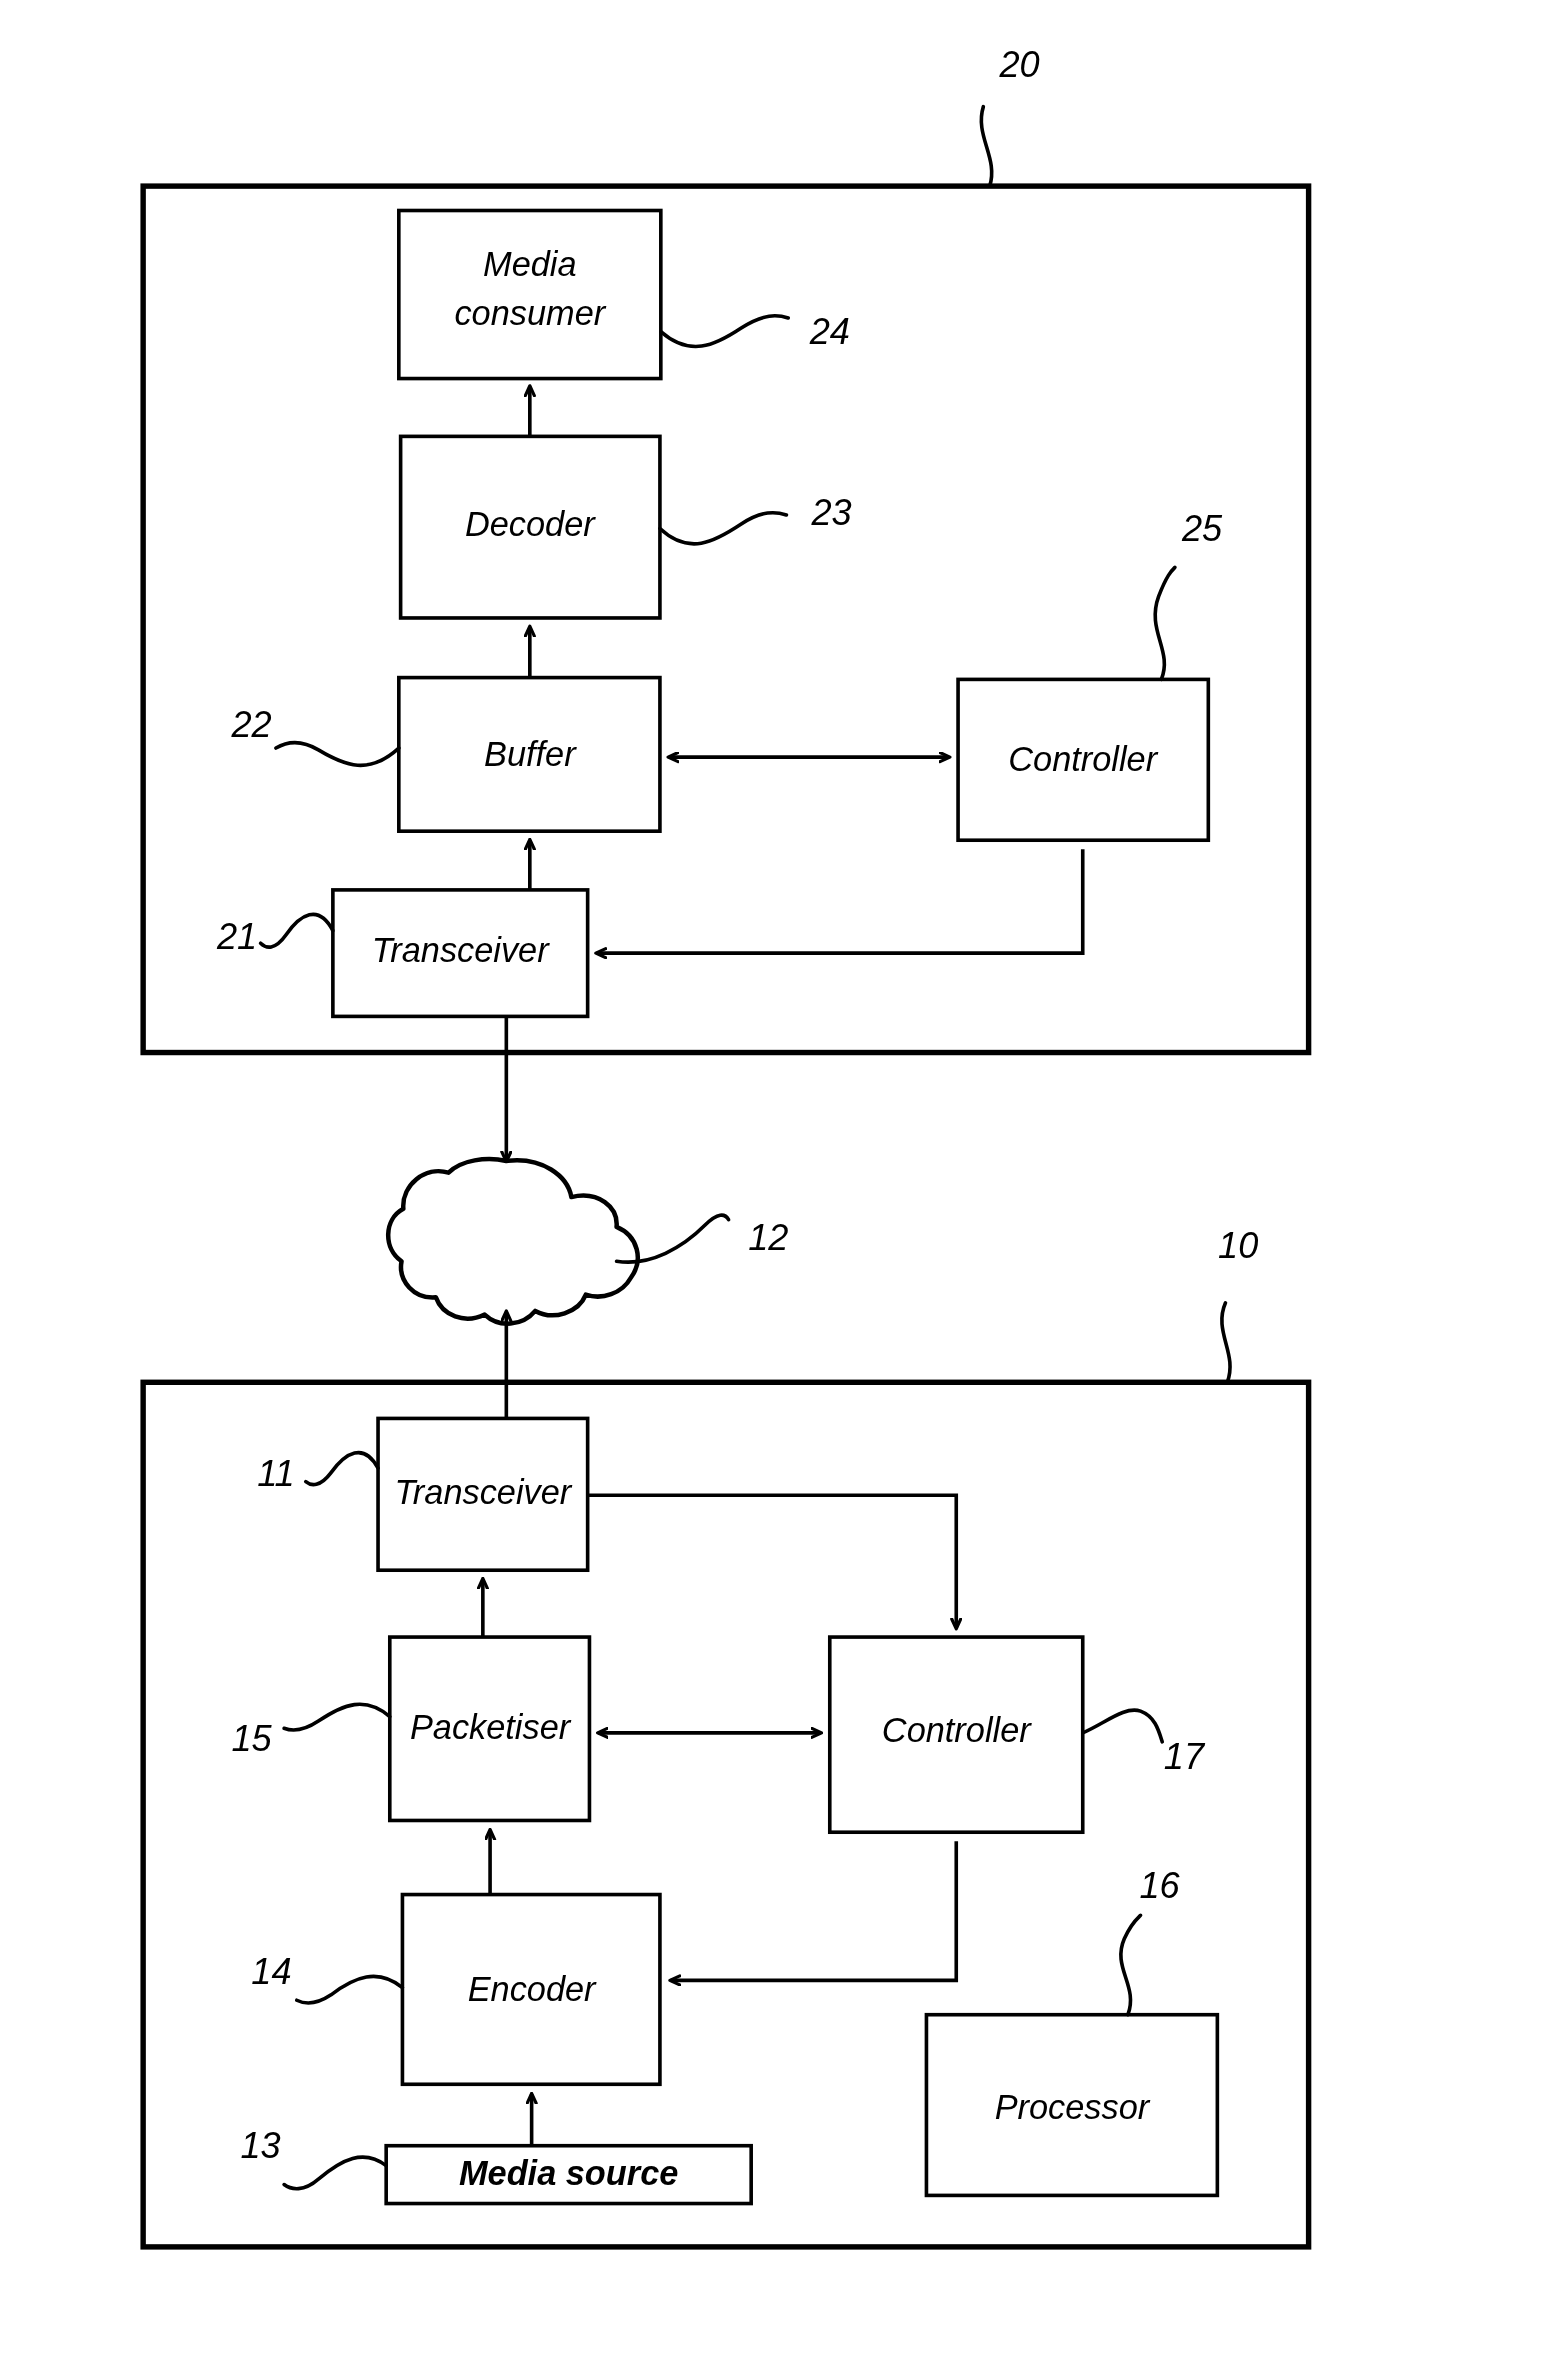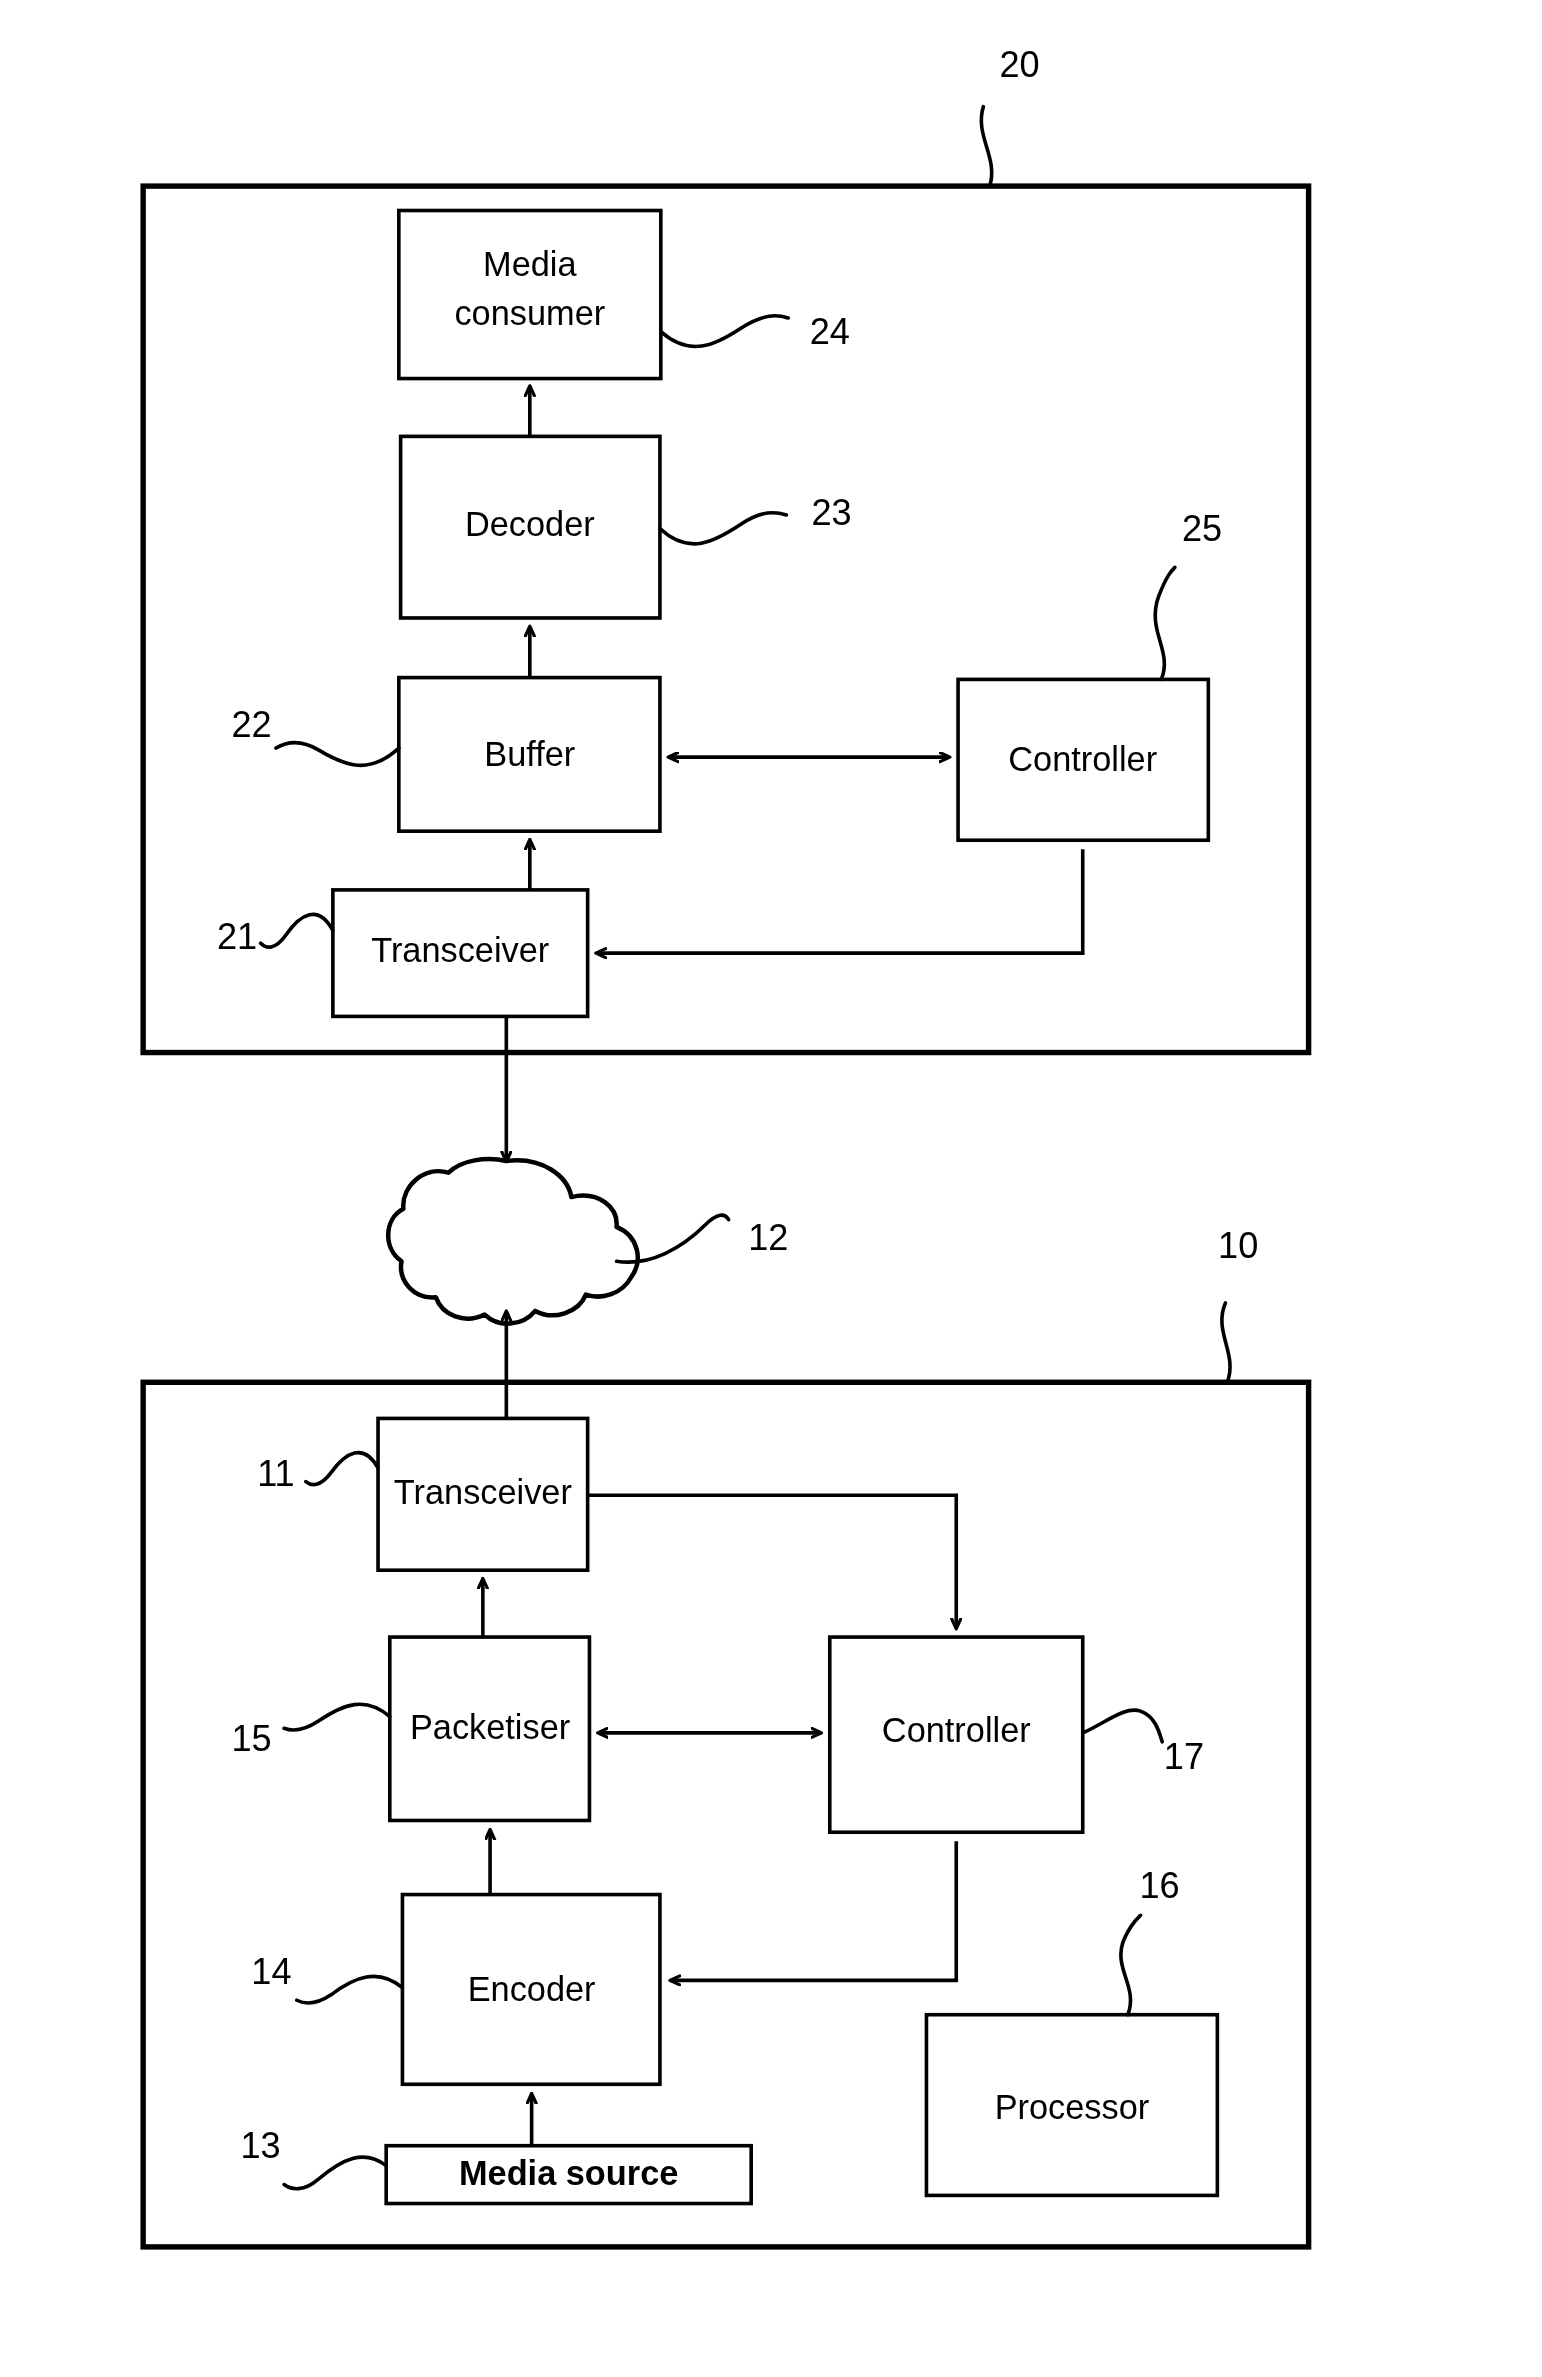--- a/index.html
+++ b/index.html
@@ -8,20 +8,21 @@
     padding: 0;
     background: #ffffff;
   }
   #figure-root {
     position: relative;
     width: 1543px;
     height: 2377px;
     background: #ffffff;
     font-family: "Liberation Sans", "DejaVu Sans", sans-serif;
     overflow: hidden;
+    font-style: italic;
   }
   #figure-svg {
     position: absolute;
     left: 0;
     top: 0;
     width: 1543px;
     height: 2377px;
     display: block;
   }
   .blk-label {

